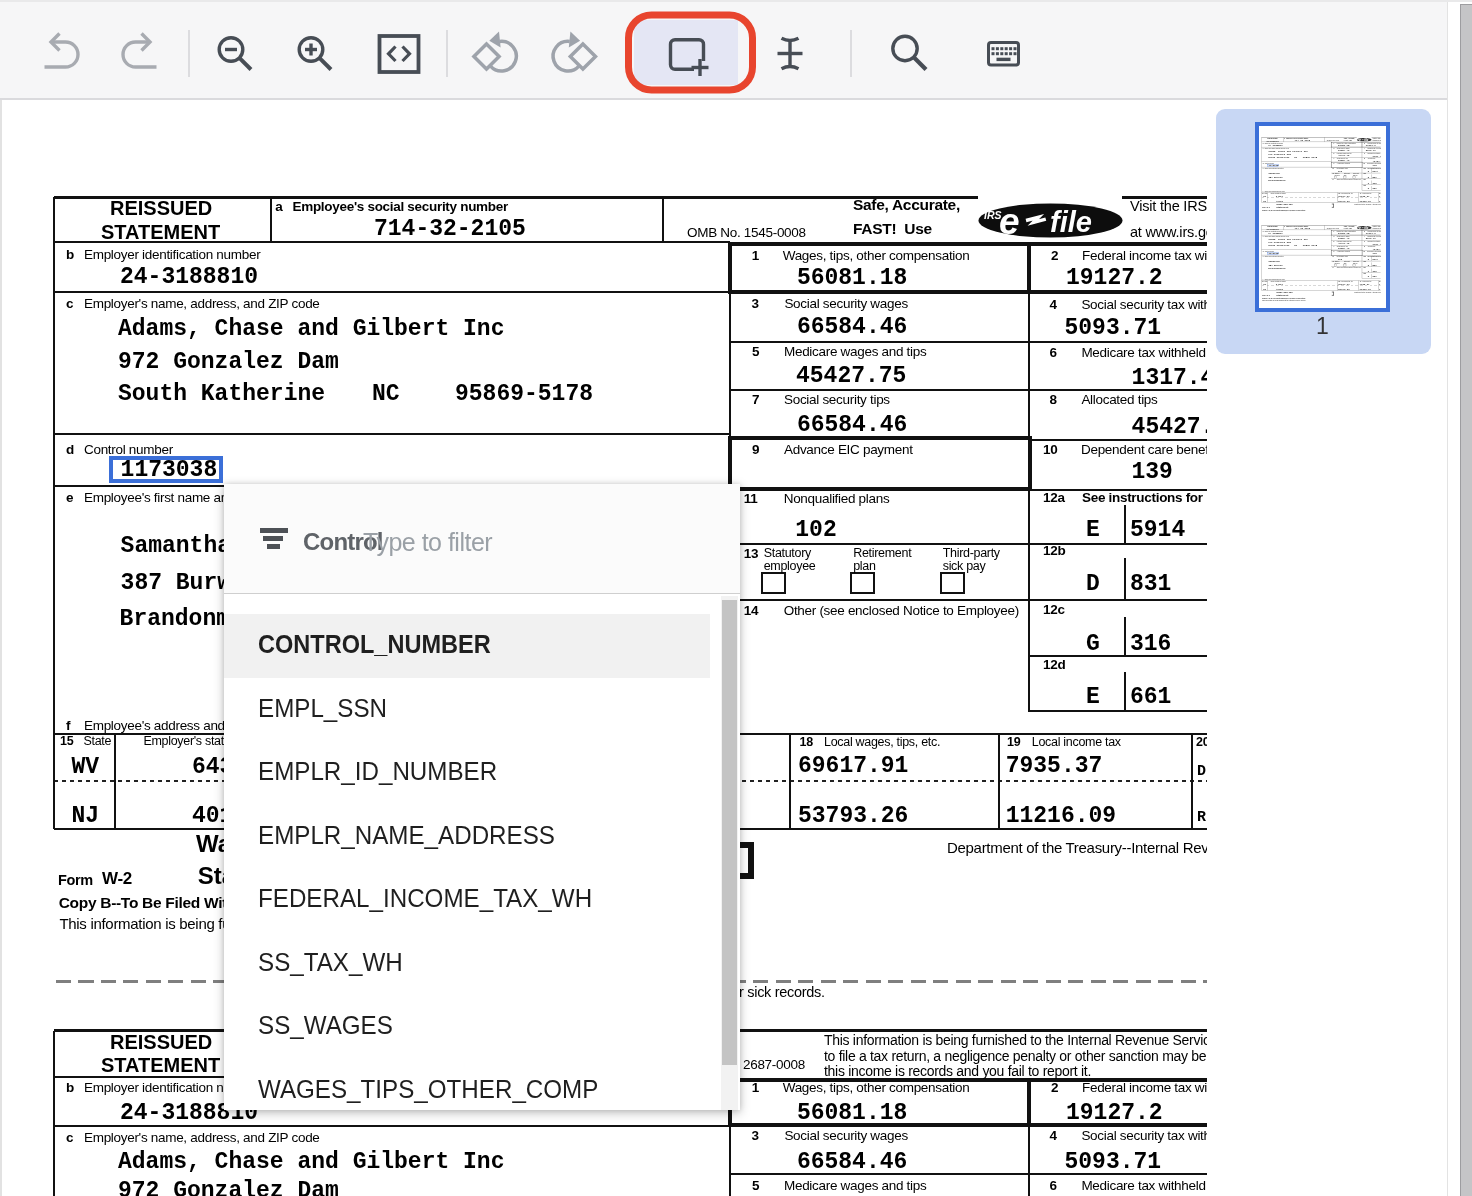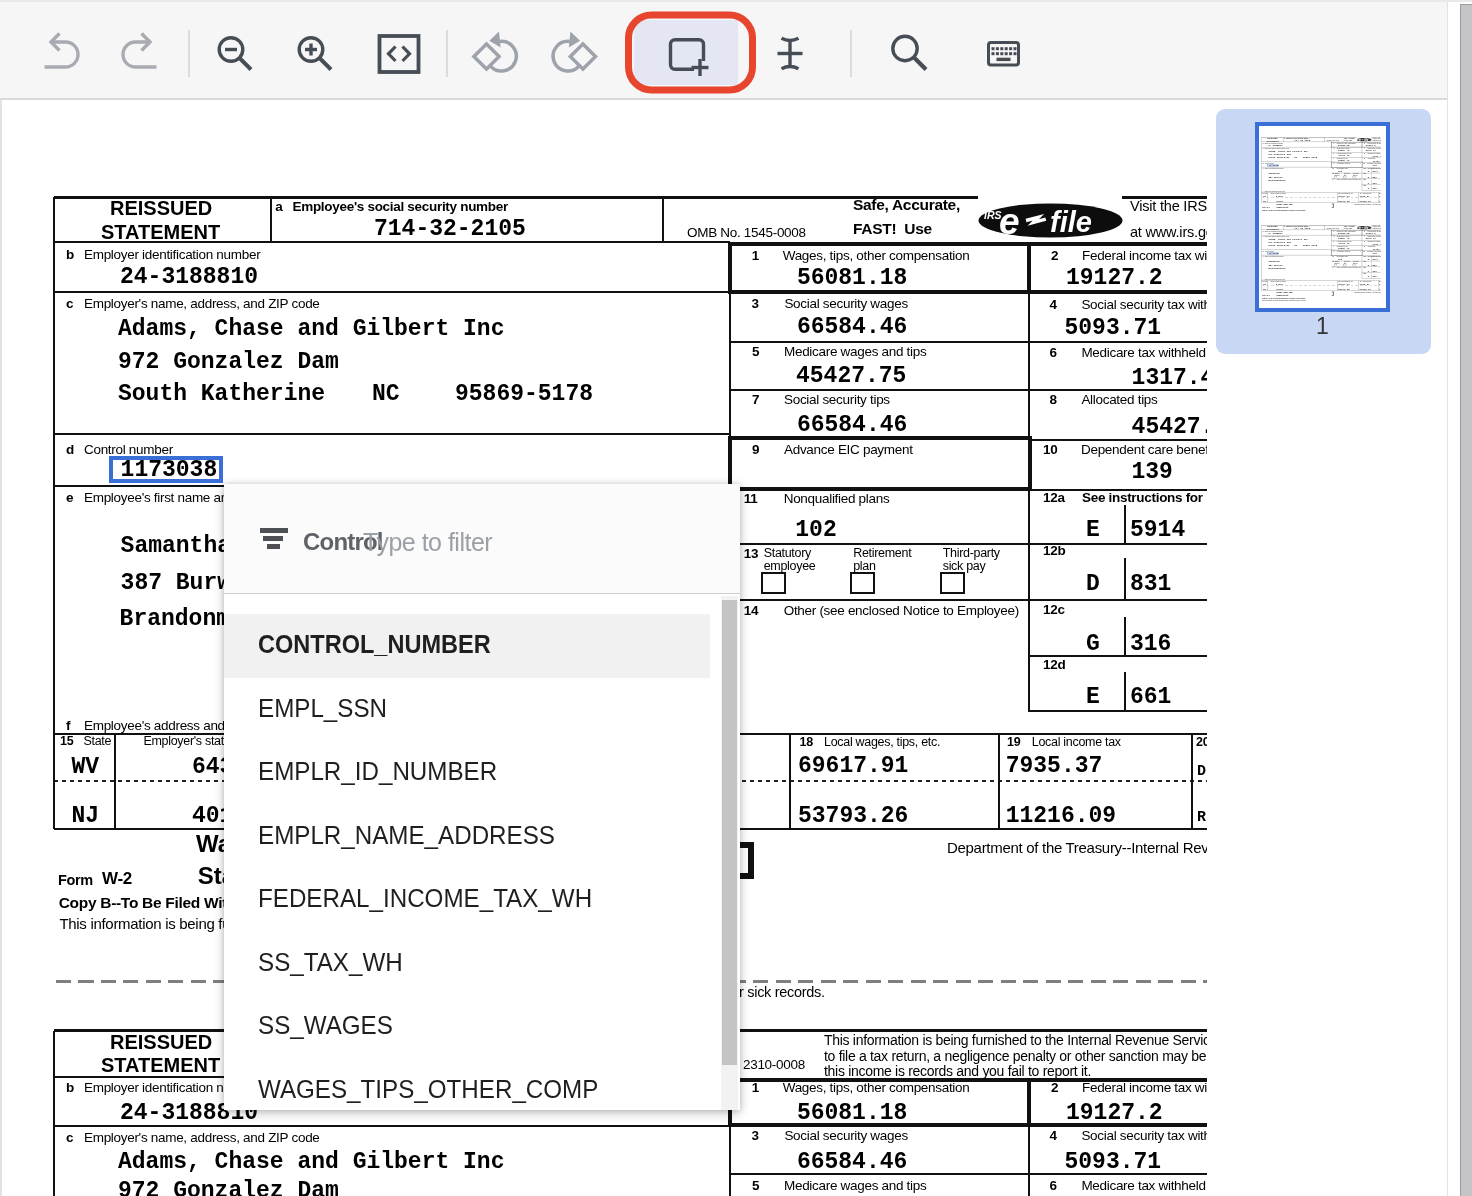--- a/index.html
+++ b/index.html
@@ -194,21 +194,21 @@
 <div class="ln" style="left:736px;top:872.8px;width:18.0px;height:6.5px;background:#111"></div>
 <div class="ln" style="left:747.8px;top:842px;width:6.5px;height:37.0px;background:#111"></div>
 <div class="t l" style="left:947px;top:847px;font-size:15px">Department of the Treasury--Internal Revenue Service</div>
 <div class="t lb" style="left:57.9px;top:880px;font-size:14.5px">Form</div>
 <div class="t lb" style="left:102px;top:879px;font-size:17px">W-2</div>
 <div class="t lb" style="left:58.7px;top:902.5px;font-size:15.5px">Copy B--To Be Filed With Employee's FEDERAL Tax Return.</div>
 <div class="t l" style="left:59.4px;top:923px;font-size:15px">This information is being furnished to the Internal Revenue Service.</div>
 <div class="t l" style="left:739px;top:992px;font-size:14.5px">r sick records.</div>
 <div class="t h19" style="left:110px;top:1042px">REISSUED</div>
 <div class="t h19" style="left:101px;top:1065px">STATEMENT</div>
-<div class="t l" style="left:743px;top:1064px">2310-0008</div>
+<div class="t l" style="left:743px;top:1064px">2687-0008</div>
 <div class="t l" style="left:824px;top:1040px;font-size:14px">This information is being furnished to the Internal Revenue Service. If</div>
 <div class="t l" style="left:824px;top:1056px;font-size:14px">to file a tax return, a negligence penalty or other sanction may be im</div>
 <div class="t l" style="left:824px;top:1071px;font-size:14px">this income is records and you fail to report it.</div>
 <div class="t lb" style="left:66px;top:1087.3px">b</div>
 <div class="t l" style="left:84px;top:1087.3px">Employer identification number</div>
 <div class="t m" style="left:120px;top:1113px">24-3188810</div>
 <div class="t lb" style="left:66px;top:1137px">c</div>
 <div class="t l" style="left:84px;top:1137px">Employer's name, address, and ZIP code</div>
 <div class="t m" style="left:118px;top:1162px">Adams, Chase and Gilbert Inc</div>
 <div class="t m" style="left:118px;top:1191px">972 Gonzalez Dam</div>

